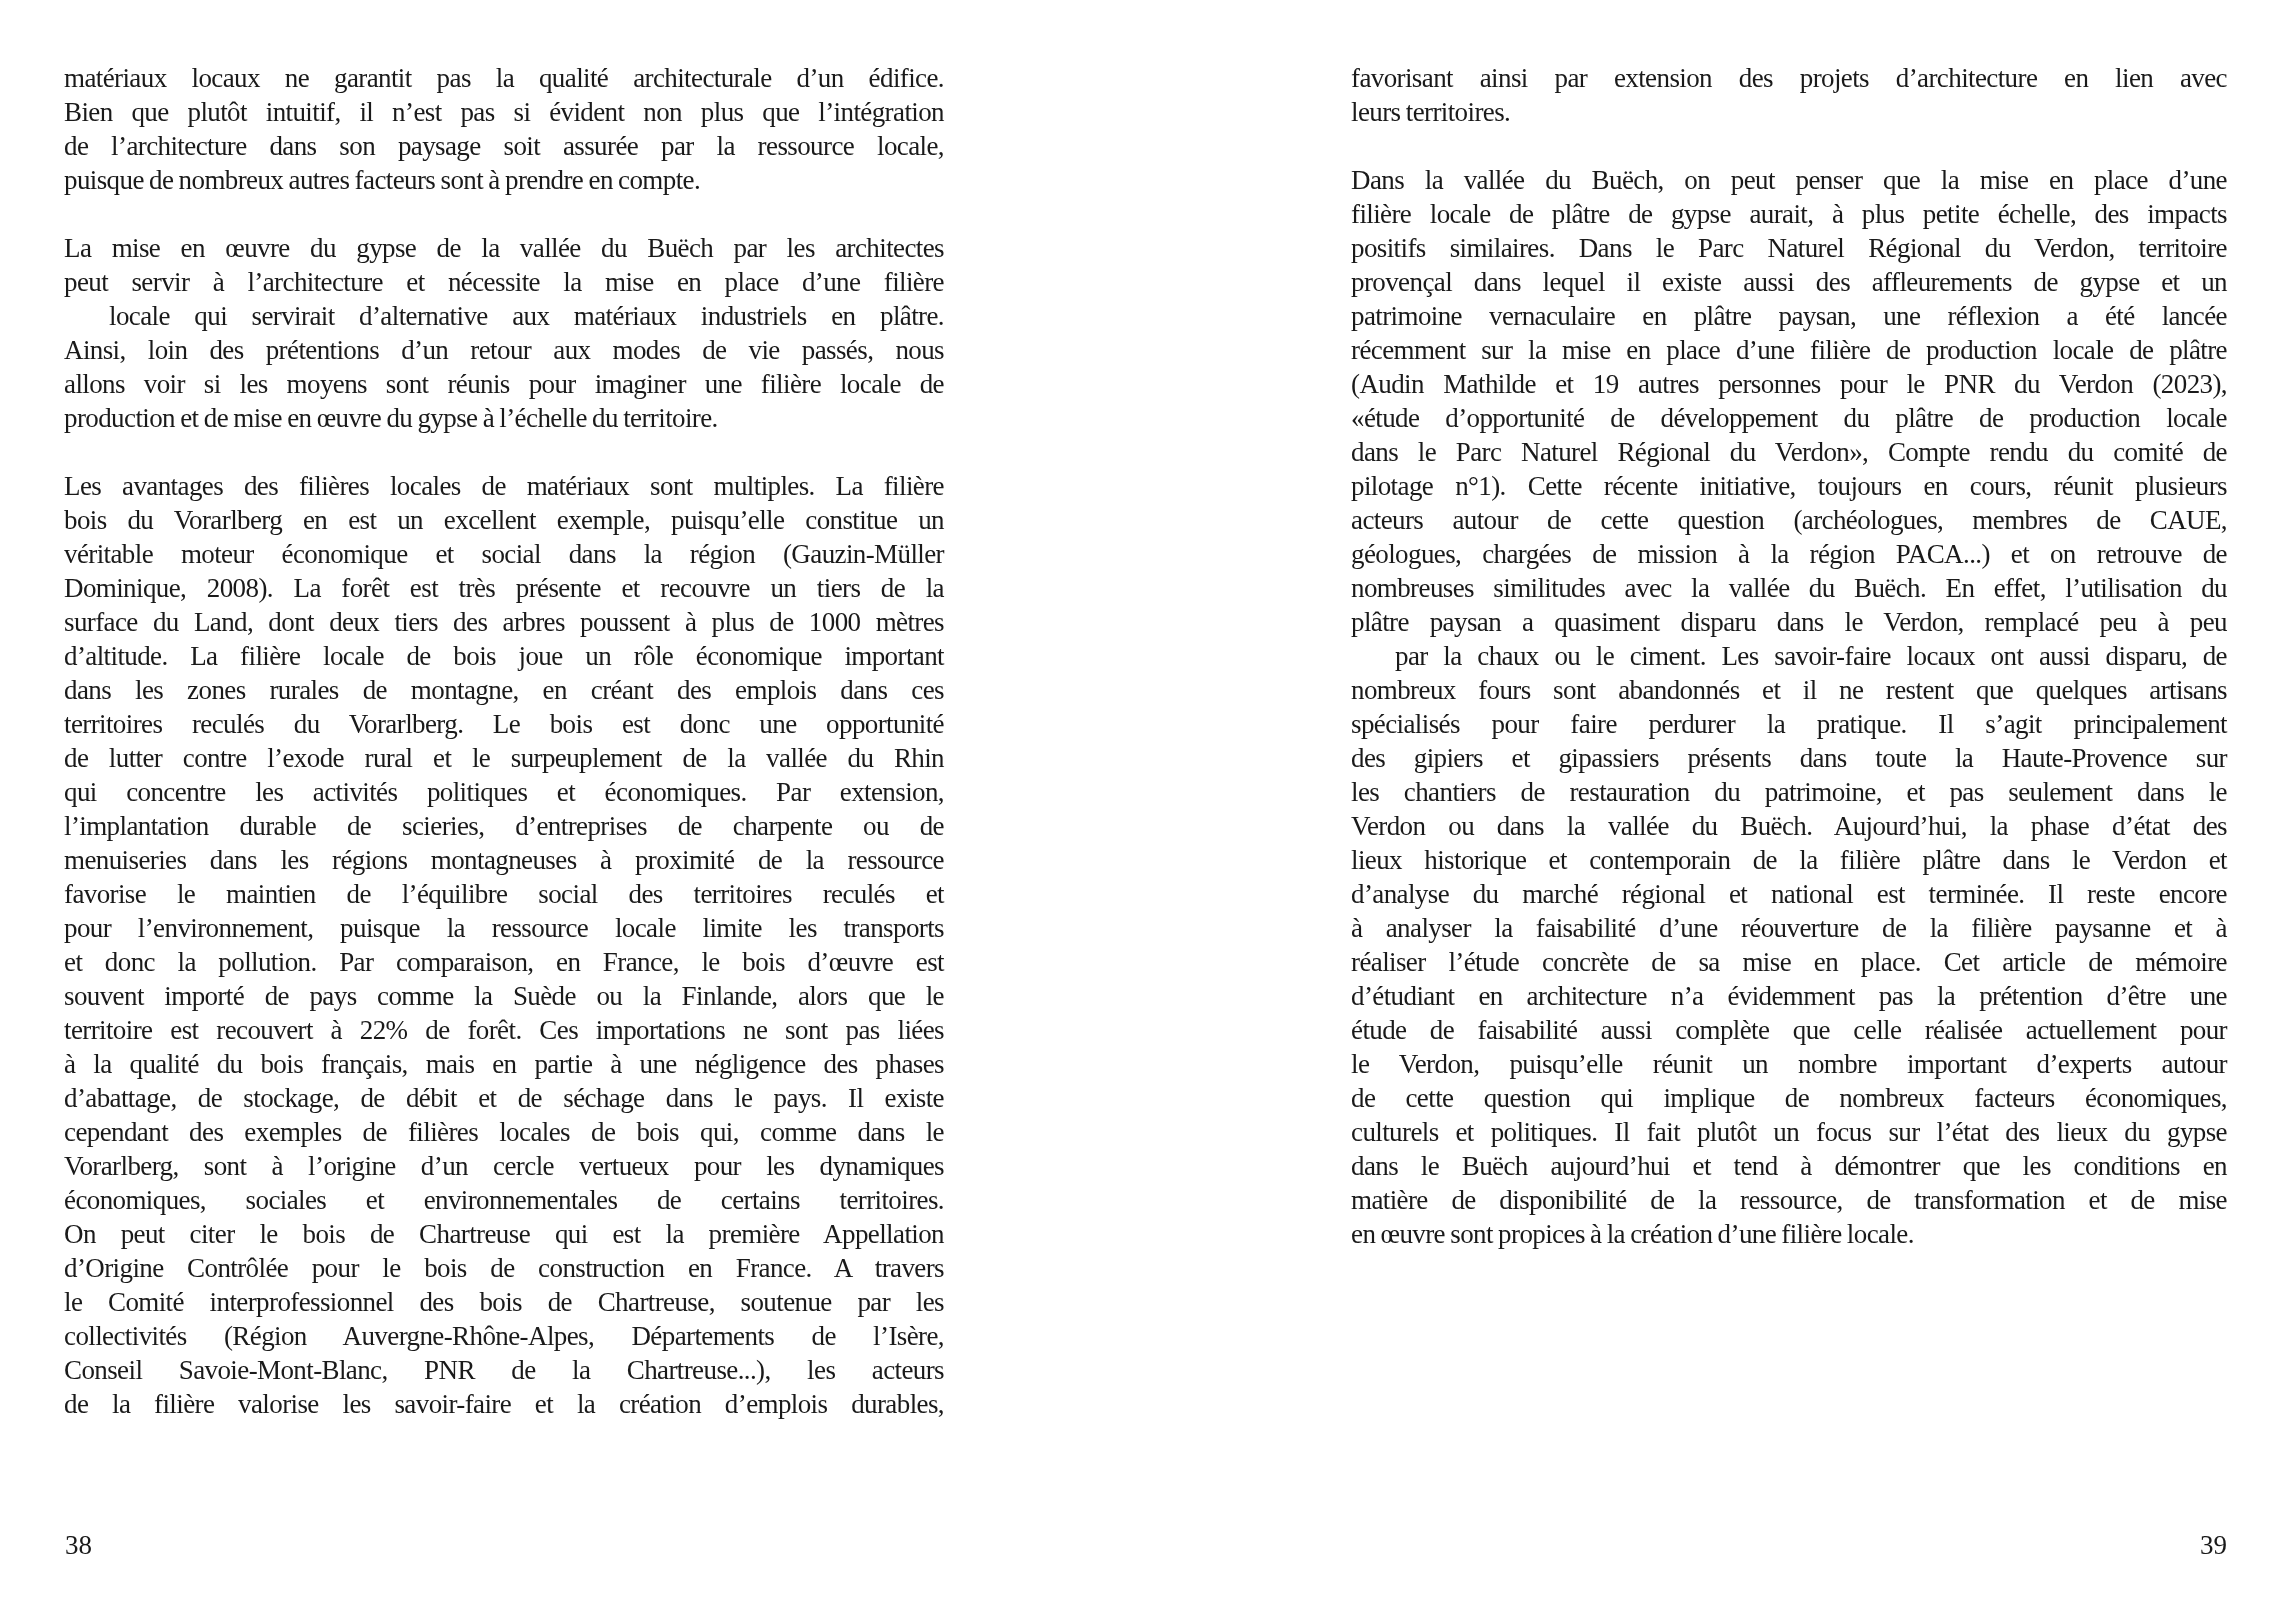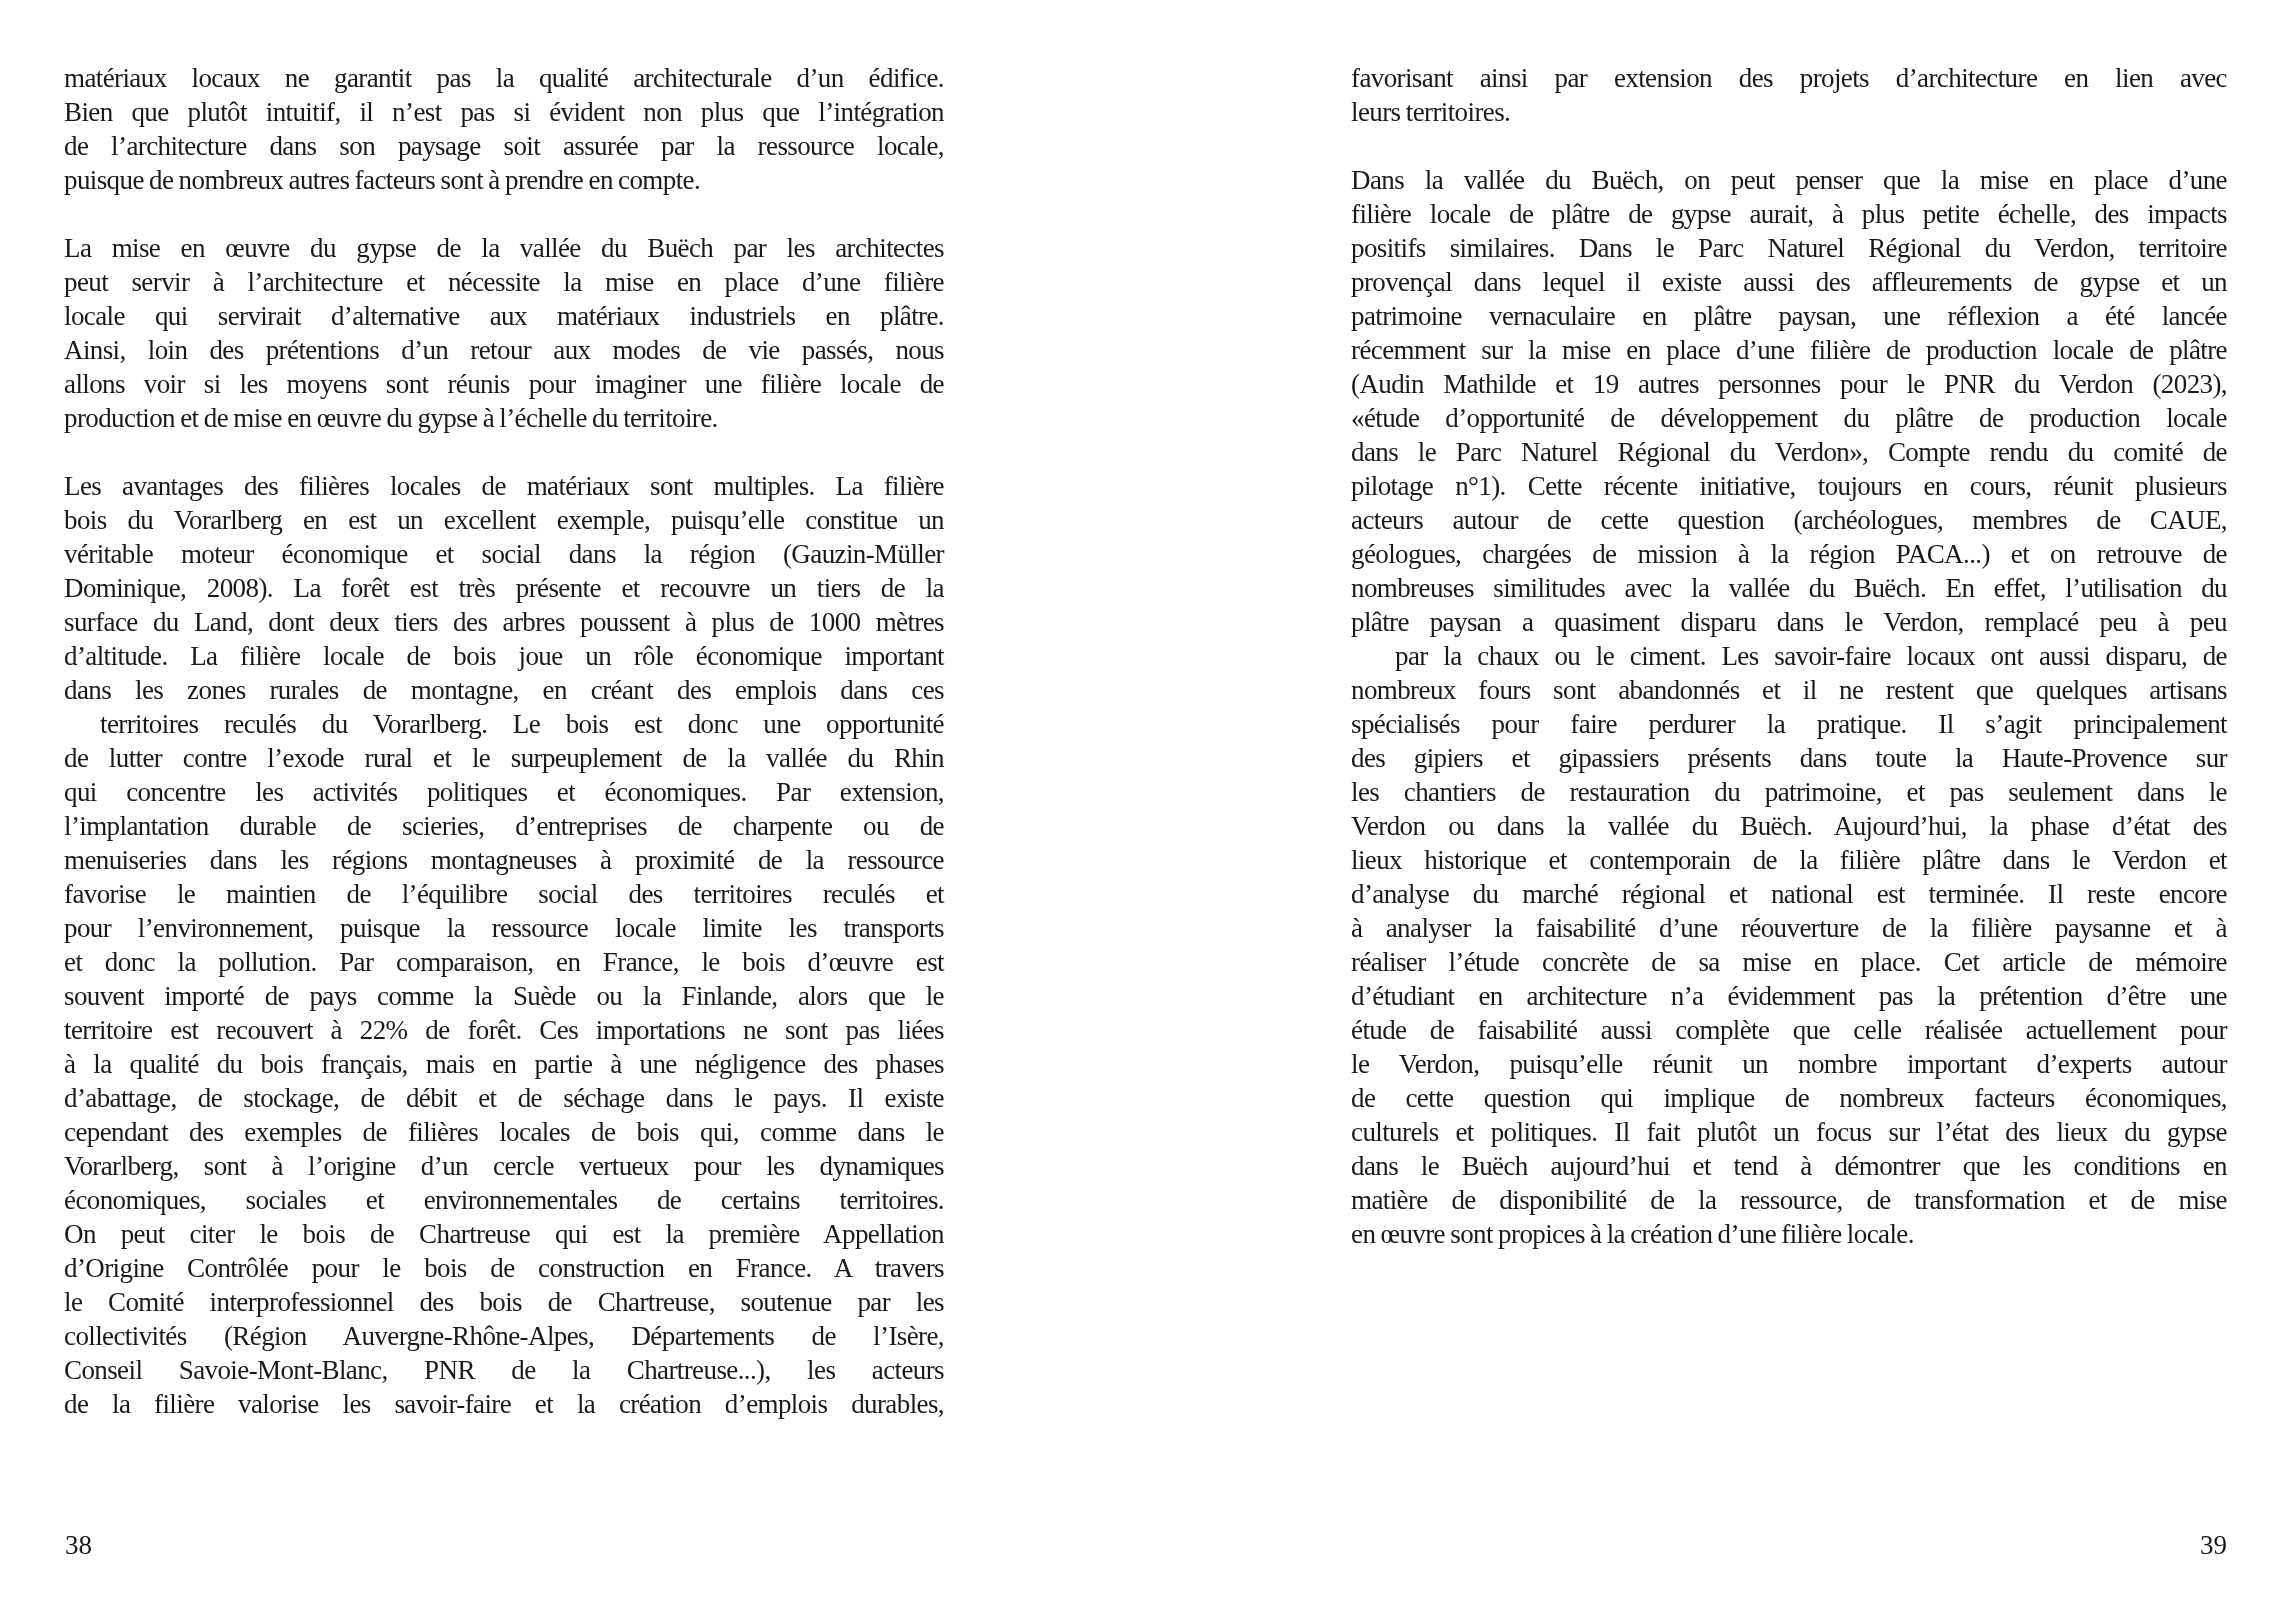--- a/index.html
+++ b/index.html
@@ -64,35 +64,35 @@
     <div class="paragraph">
       <span class="line" style="display: block;">matériaux locaux ne garantit pas la qualité architecturale d’un édifice.</span>
       <span class="line" style="display: block;">Bien que plutôt intuitif, il n’est pas si évident non plus que l’intégration</span>
       <span class="line" style="display: block;">de l’architecture dans son paysage soit assurée par la ressource locale,</span>
       <span class="line last" style="display: block;">puisque de nombreux autres facteurs sont à prendre en compte.</span>
     </div>
     <span class="gap"></span>
     <div class="paragraph">
       <span class="line" style="display: block; font-family: Liberation Serif, serif;">La mise en œuvre du gypse de la vallée du Buëch par les architectes</span>
       <span class="line" style="display: block;">peut servir à l’architecture et nécessite la mise en place d’une filière</span>
-      <span class="line" style="display: block;">locale qui servirait d’alternative aux matériaux industriels en plâtre.</span>
+      <span class="line" style="display: block; margin-left: 45px;">locale qui servirait d’alternative aux matériaux industriels en plâtre.</span>
       <span class="line" style="display: block;">Ainsi, loin des prétentions d’un retour aux modes de vie passés, nous</span>
       <span class="line" style="display: block;">allons voir si les moyens sont réunis pour imaginer une filière locale de</span>
       <span class="line last" style="display: block;">production et de mise en œuvre du gypse à l’échelle du territoire.</span>
     </div>
     <span class="gap"></span>
     <div class="paragraph">
       <span class="line" style="display: block;">Les avantages des filières locales de matériaux sont multiples. La filière</span>
       <span class="line" style="display: block;">bois du Vorarlberg en est un excellent exemple, puisqu’elle constitue un</span>
       <span class="line" style="display: block;">véritable moteur économique et social dans la région (Gauzin-Müller</span>
       <span class="line" style="display: block;">Dominique, 2008). La forêt est très présente et recouvre un tiers de la</span>
       <span class="line" style="display: block;">surface du Land, dont deux tiers des arbres poussent à plus de 1000 mètres</span>
       <span class="line" style="display: block;">d’altitude. La filière locale de bois joue un rôle économique important</span>
       <span class="line" style="display: block;">dans les zones rurales de montagne, en créant des emplois dans ces</span>
-      <span class="line" style="display: block; margin-left: 36px;">territoires reculés du Vorarlberg. Le bois est donc une opportunité</span>
+      <span class="line" style="display: block;">territoires reculés du Vorarlberg. Le bois est donc une opportunité</span>
       <span class="line" style="display: block;">de lutter contre l’exode rural et le surpeuplement de la vallée du Rhin</span>
       <span class="line" style="display: block;">qui concentre les activités politiques et économiques. Par extension,</span>
       <span class="line" style="display: block;">l’implantation durable de scieries, d’entreprises de charpente ou de</span>
       <span class="line" style="display: block;">menuiseries dans les régions montagneuses à proximité de la ressource</span>
       <span class="line" style="display: block;">favorise le maintien de l’équilibre social des territoires reculés et</span>
       <span class="line" style="display: block;">pour l’environnement, puisque la ressource locale limite les transports</span>
       <span class="line" style="display: block;">et donc la pollution. Par comparaison, en France, le bois d’œuvre est</span>
       <span class="line" style="display: block;">souvent importé de pays comme la Suède ou la Finlande, alors que le</span>
       <span class="line" style="display: block;">territoire est recouvert à 22% de forêt. Ces importations ne sont pas liées</span>
       <span class="line" style="display: block;">à la qualité du bois français, mais en partie à une négligence des phases</span>

